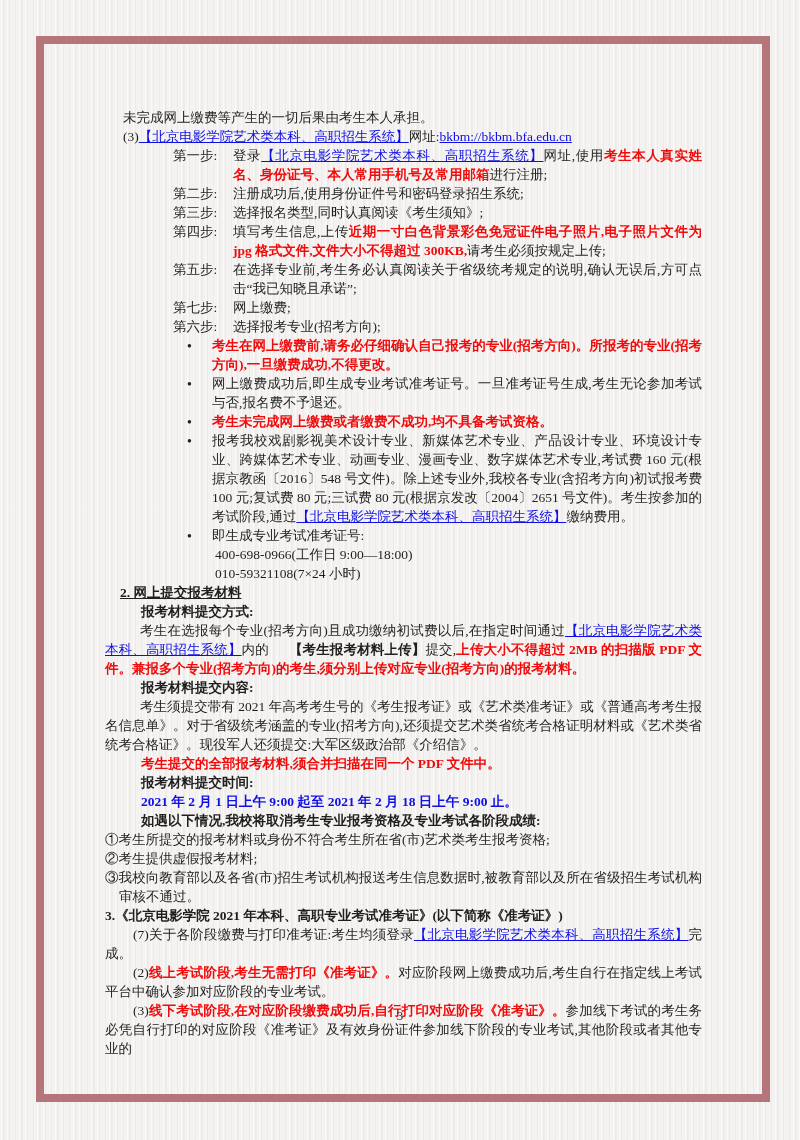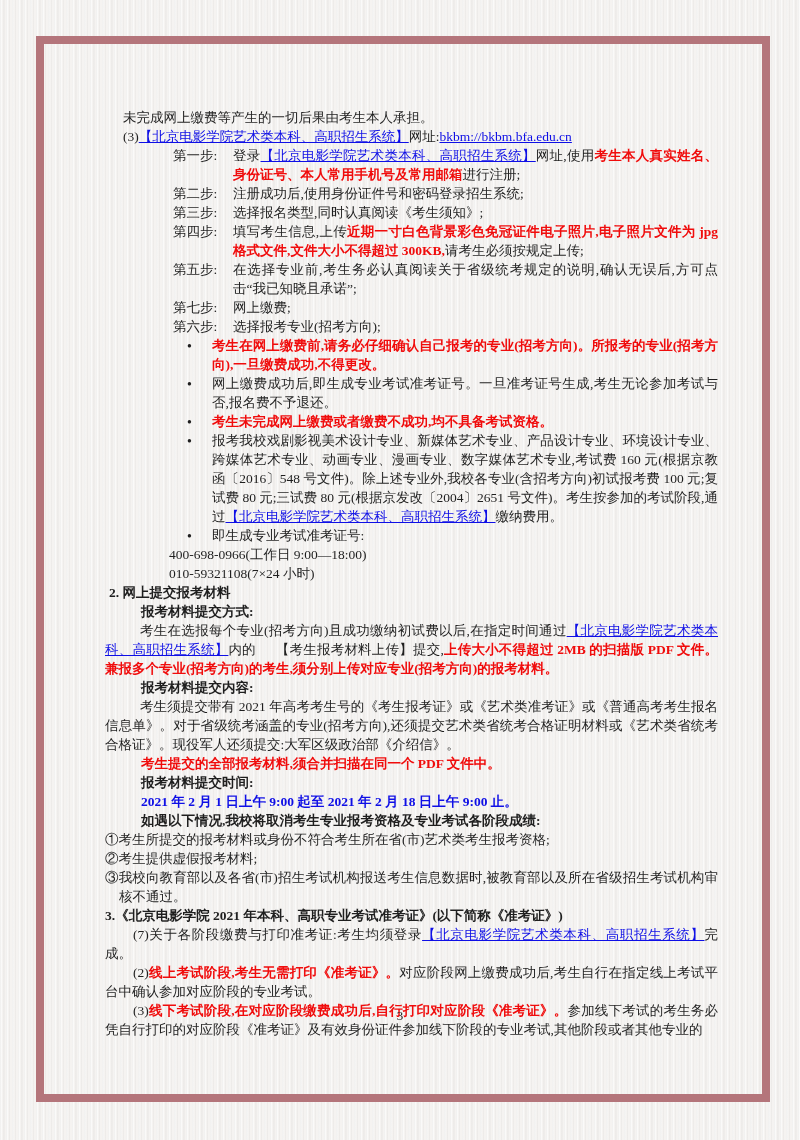--- a/index.html
+++ b/index.html
@@ -14,46 +14,46 @@
       repeating-linear-gradient(90deg, rgba(0,0,0,0.030) 0 1px, rgba(0,0,0,0) 1px 3px),
       repeating-linear-gradient(90deg, rgba(0,0,0,0) 0 4px, rgba(0,0,0,0.022) 4px 5px, rgba(0,0,0,0) 5px 9px),
       repeating-linear-gradient(90deg, rgba(255,255,255,0.55) 0 2px, rgba(0,0,0,0) 2px 6px);
   }
   .frame{
     position:absolute;left:36px;top:36px;right:30px;bottom:38px;
     border:8px solid var(--border-color,#b4757b);
     pointer-events:none;
   }
   .content{
-    position:absolute;left:105px;right:82px;top:108px;
+    position:absolute;left:105px;right:98px;top:108px;
     font-size:13.5px;line-height:19px;color:var(--text-color,#1f1f1f);
     text-align:justify;
   }
   .blk{position:relative;}
   
   .para1{margin-left:18px;}
   .step{display:flex;margin-left:68px;}
   .step .lbl{flex:0 0 60px;}
   .step .sbody{flex:1;}
   .bullet{display:flex;margin-left:68px;}
   .bullet .dot{flex:0 0 39px;padding-left:14px;font-size:8px;box-sizing:border-box;}
   .bullet .sbody{flex:1;}
-  .bcont{margin-left:64px;}
-  .h2{margin-left:4px;font-weight:700;}
+  .bcont{margin-left:110px;}
+  .h2{margin-left:15px;font-weight:700;text-decoration:underline;}
   .h3{font-weight:700;}
   .subhead{margin-left:36px;font-weight:700;}
   .para{text-indent:35px;}
   .item{text-indent:28px;}
   .circ{padding-left:14px;text-indent:-14px;}
   
   .sg.t{color:inherit;}
   .sg.red{color:var(--red-color,#f00c0c);font-weight:700;}
   .sg.link{color:var(--link-color,#0f0fe6);text-decoration:underline;cursor:pointer;}
   .sg.blueb{color:var(--link-color,#0f0fe6);font-weight:700;}
-  .sg.bold{font-weight:400;color:inherit;padding-left:20px;}
+  .sg.bold{font-weight:700;color:inherit;padding-left:20px;}
   .pageno{
     position:absolute;left:0;top:1008px;width:800px;
     text-align:center;font-size:13px;color:#222;
   }
 </style>
 </head>
 <body>
 
 <div class="page">
   <div class="frame"></div>

